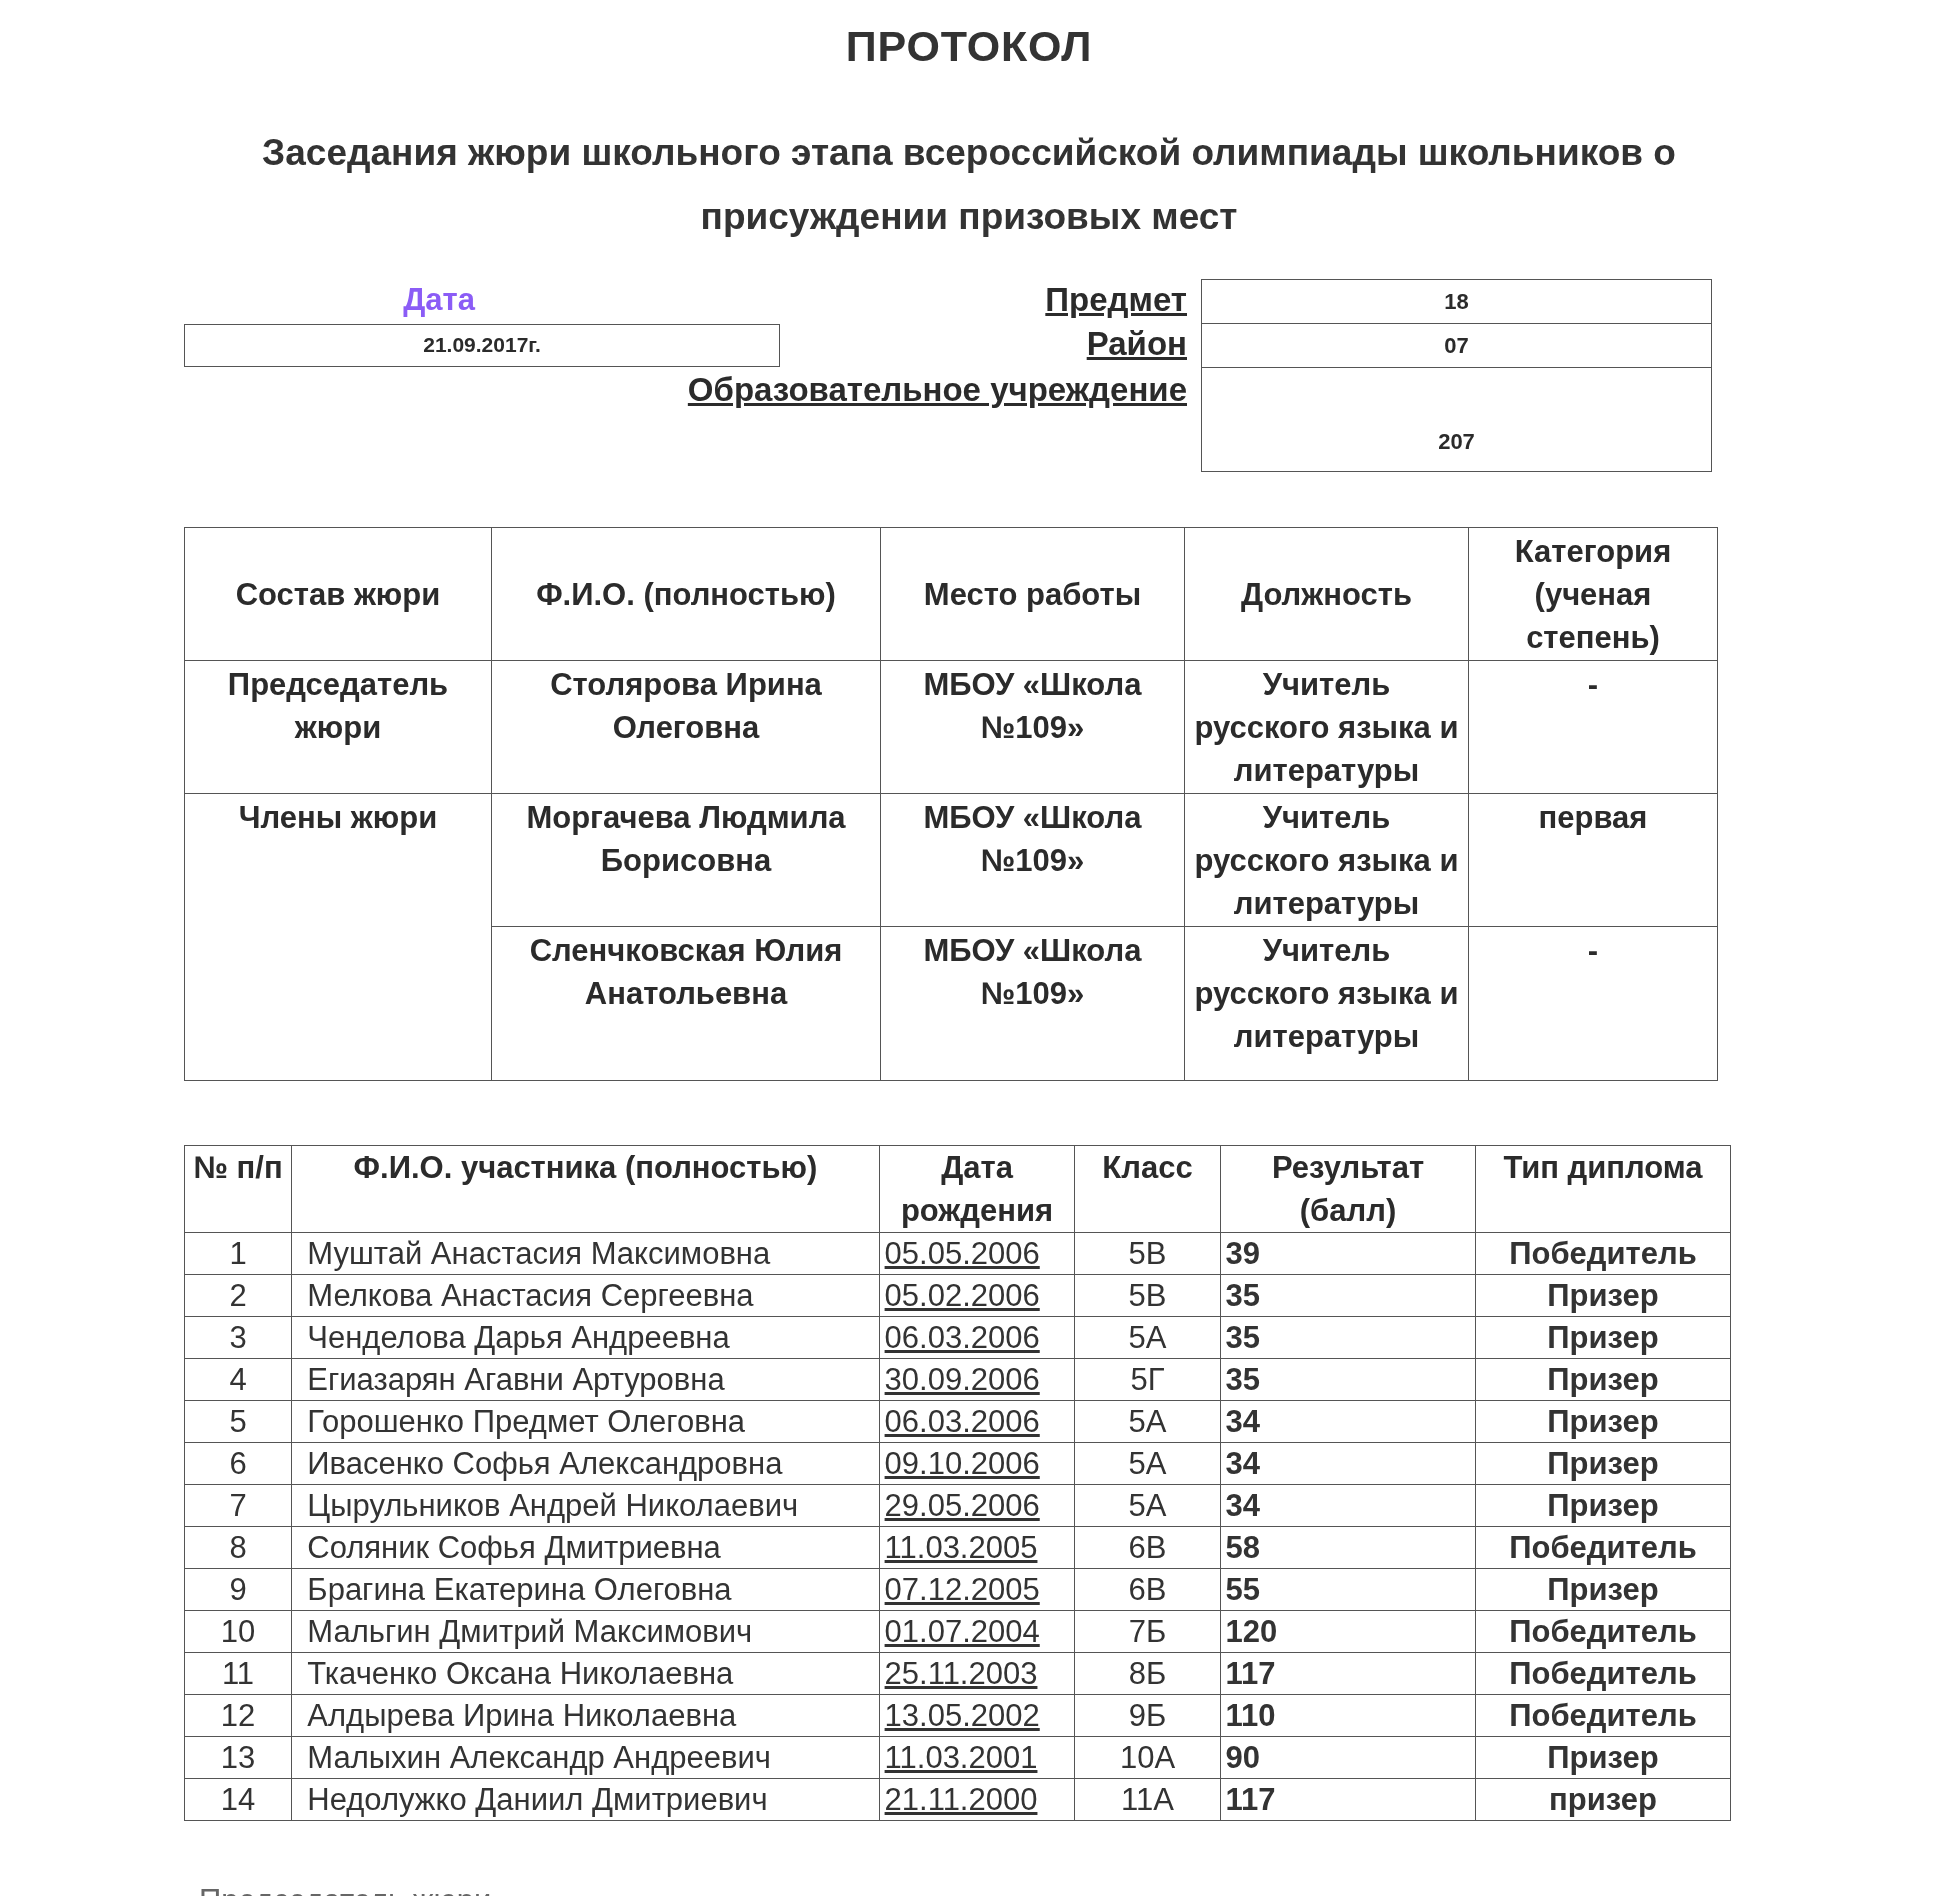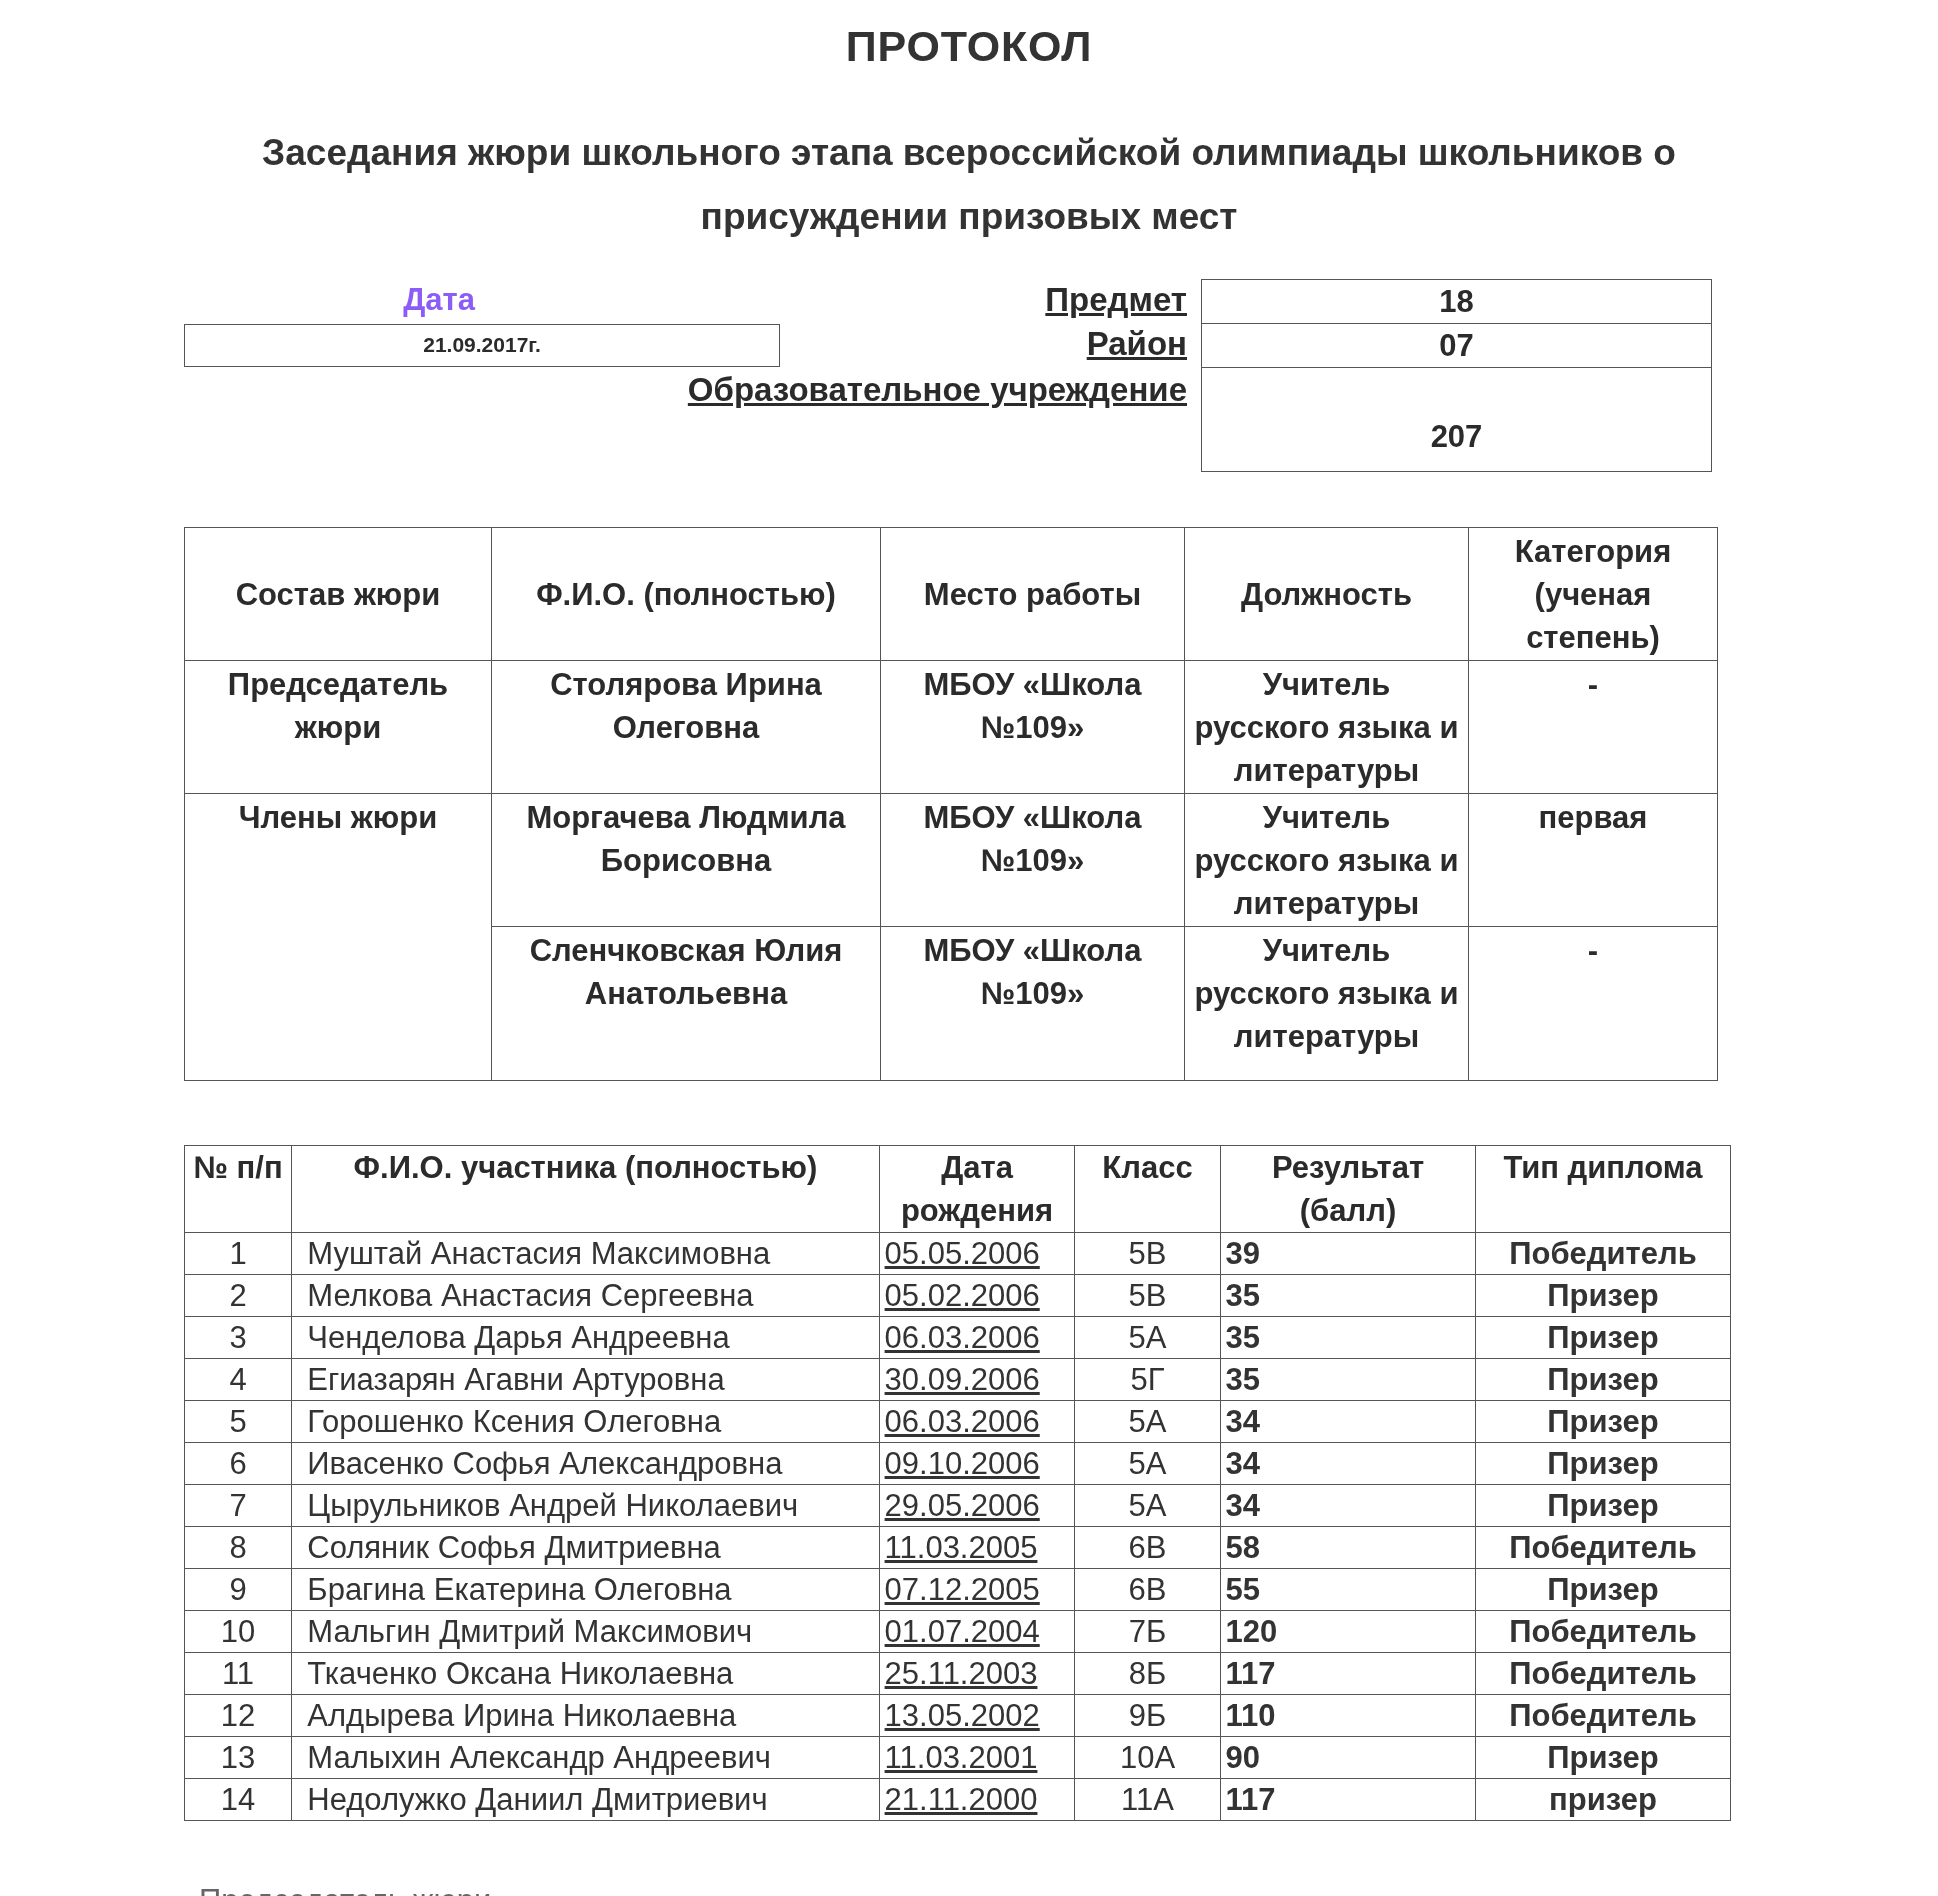--- a/index.html
+++ b/index.html
@@ -24,21 +24,21 @@
     font-size: 21px; font-weight: bold; line-height: 40px;
   }
   .right-labels { position: absolute; right: 751px; top: 278px; text-align: right; }
   .right-labels div { font-size: 33px; font-weight: bold; height: 44px; line-height: 44px; text-decoration: underline; }
   .right-labels .edu { margin-top: 1.5px; }
   .meta-table {
     position: absolute; left: 1201px; top: 279px; width: 511px;
     border-collapse: collapse;
   }
   .meta-table td {
-    border: 1.5px solid #555; text-align: center; font-size: 31px; font-weight: bold;
+    border: 1.5px solid #555; text-align: center; font-size: 22px; font-weight: bold;
     padding: 0;
   }
   .meta-table tr.r1 td, .meta-table tr.r2 td { height: 43px; }
   .meta-table tr.r3 td { height: 87px; vertical-align: bottom; padding-bottom: 16px; }
 
   
   .jury {
     position: absolute; left: 184px; top: 527px; width: 1533px;
     border-collapse: collapse; table-layout: fixed;
   }
@@ -191,21 +191,21 @@
       <tr>
         <td class="num">4</td>
         <td class="name">Егиазарян Агавни Артуровна</td>
         <td class="dob">30.09.2006</td>
         <td class="cls">5Г</td>
         <td class="score">35</td>
         <td class="diploma">Призер</td>
       </tr>
       <tr>
         <td class="num">5</td>
-        <td class="name">Горошенко Ксения Олеговна</td>
+        <td class="name">Горошенко Предмет Олеговна</td>
         <td class="dob">06.03.2006</td>
         <td class="cls">5А</td>
         <td class="score">34</td>
         <td class="diploma">Призер</td>
       </tr>
       <tr>
         <td class="num">6</td>
         <td class="name">Ивасенко Софья Александровна</td>
         <td class="dob">09.10.2006</td>
         <td class="cls">5А</td>

